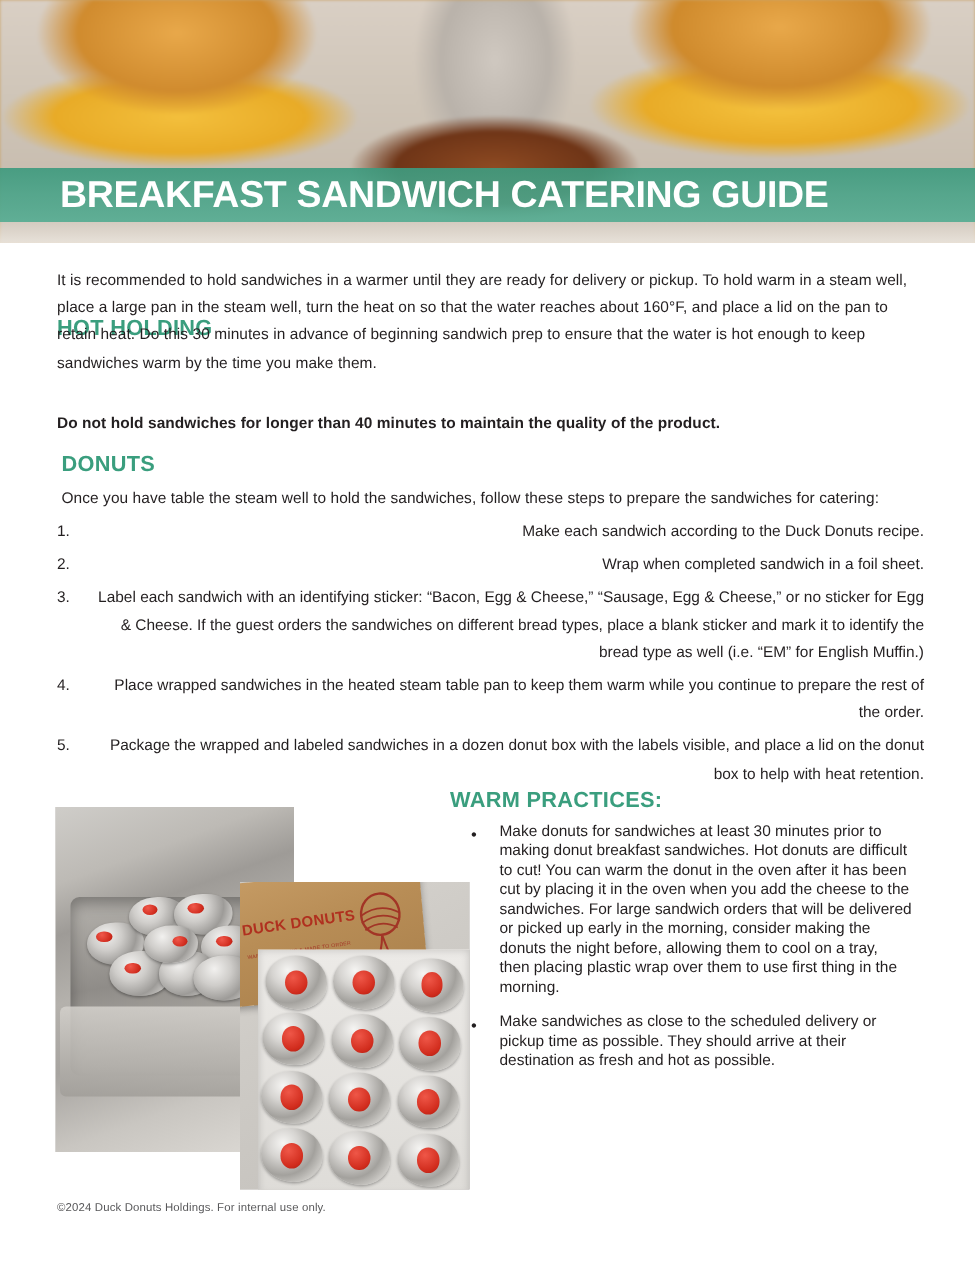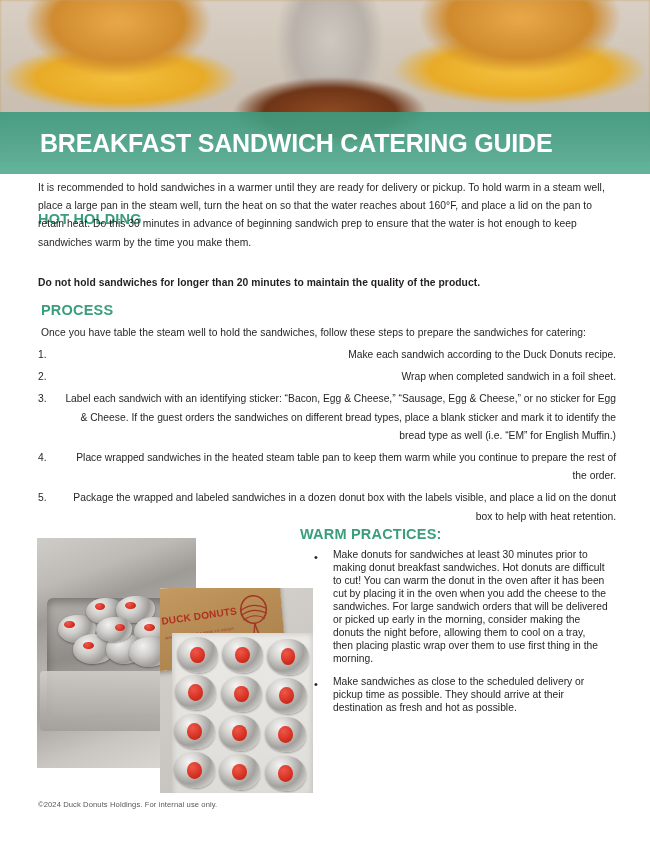--- a/index.html
+++ b/index.html
@@ -45,21 +45,21 @@
     left: 0; bottom: 0;
     width: 650px; height: 26px;
     background: linear-gradient(180deg, rgba(238,233,226,0.0), rgba(238,233,226,0.85));
   }
 
   
   .banner {
     position: absolute;
     left: 0; top: 112px;
     width: 650px;
-    height: 62px;
+    height: 36px;
     background: linear-gradient(180deg, rgba(62,154,126,0.92) 0%, rgba(74,164,137,0.90) 50%, rgba(86,172,146,0.92) 100%);
     display: flex;
     align-items: center;
   }
   .banner-title {
     color: #ffffff;
     font-size: 25px;
     font-weight: bold;
     letter-spacing: -0.2px;
     margin-left: 40px;
@@ -290,23 +290,23 @@
   </div>
 
   <div class="banner">
     <div class="banner-title">BREAKFAST SANDWICH CATERING GUIDE</div>
   </div>
 
   <div class="content">
 
     <div class="section-head" id="hot-holding-head">HOT HOLDING</div>
     <div class="para" id="hot-holding-body">It is recommended to hold sandwiches in a warmer until they are ready for delivery or pickup. To hold warm in a steam well, place a large pan in the steam well, turn the heat on so that the water reaches about 160°F, and place a lid on the pan to retain heat. Do this 30 minutes in advance of beginning sandwich prep to ensure that the water is hot enough to keep sandwiches warm by the time you make them.</div>
-    <div class="para bold" id="hot-holding-warning">Do not hold sandwiches for longer than 20 minutes to maintain the quality of the product.</div>
-
-    <div class="section-head" id="process-head">PROCESS</div>
+    <div class="para bold" id="hot-holding-warning">Do not hold sandwiches for longer than 40 minutes to maintain the quality of the product.</div>
+
+    <div class="section-head" id="process-head">DONUTS</div>
     <div class="para" id="process-intro">Once you have table the steam well to hold the sandwiches, follow these steps to prepare the sandwiches for catering:</div>
 
     <div class="olist">
       <div class="oitem">
         <div class="onum">1.</div>
         <div class="otext">Make each sandwich according to the Duck Donuts recipe.</div>
       </div>
       <div class="oitem">
         <div class="onum">2.</div>
         <div class="otext">Wrap when completed sandwich in a foil sheet.</div>

